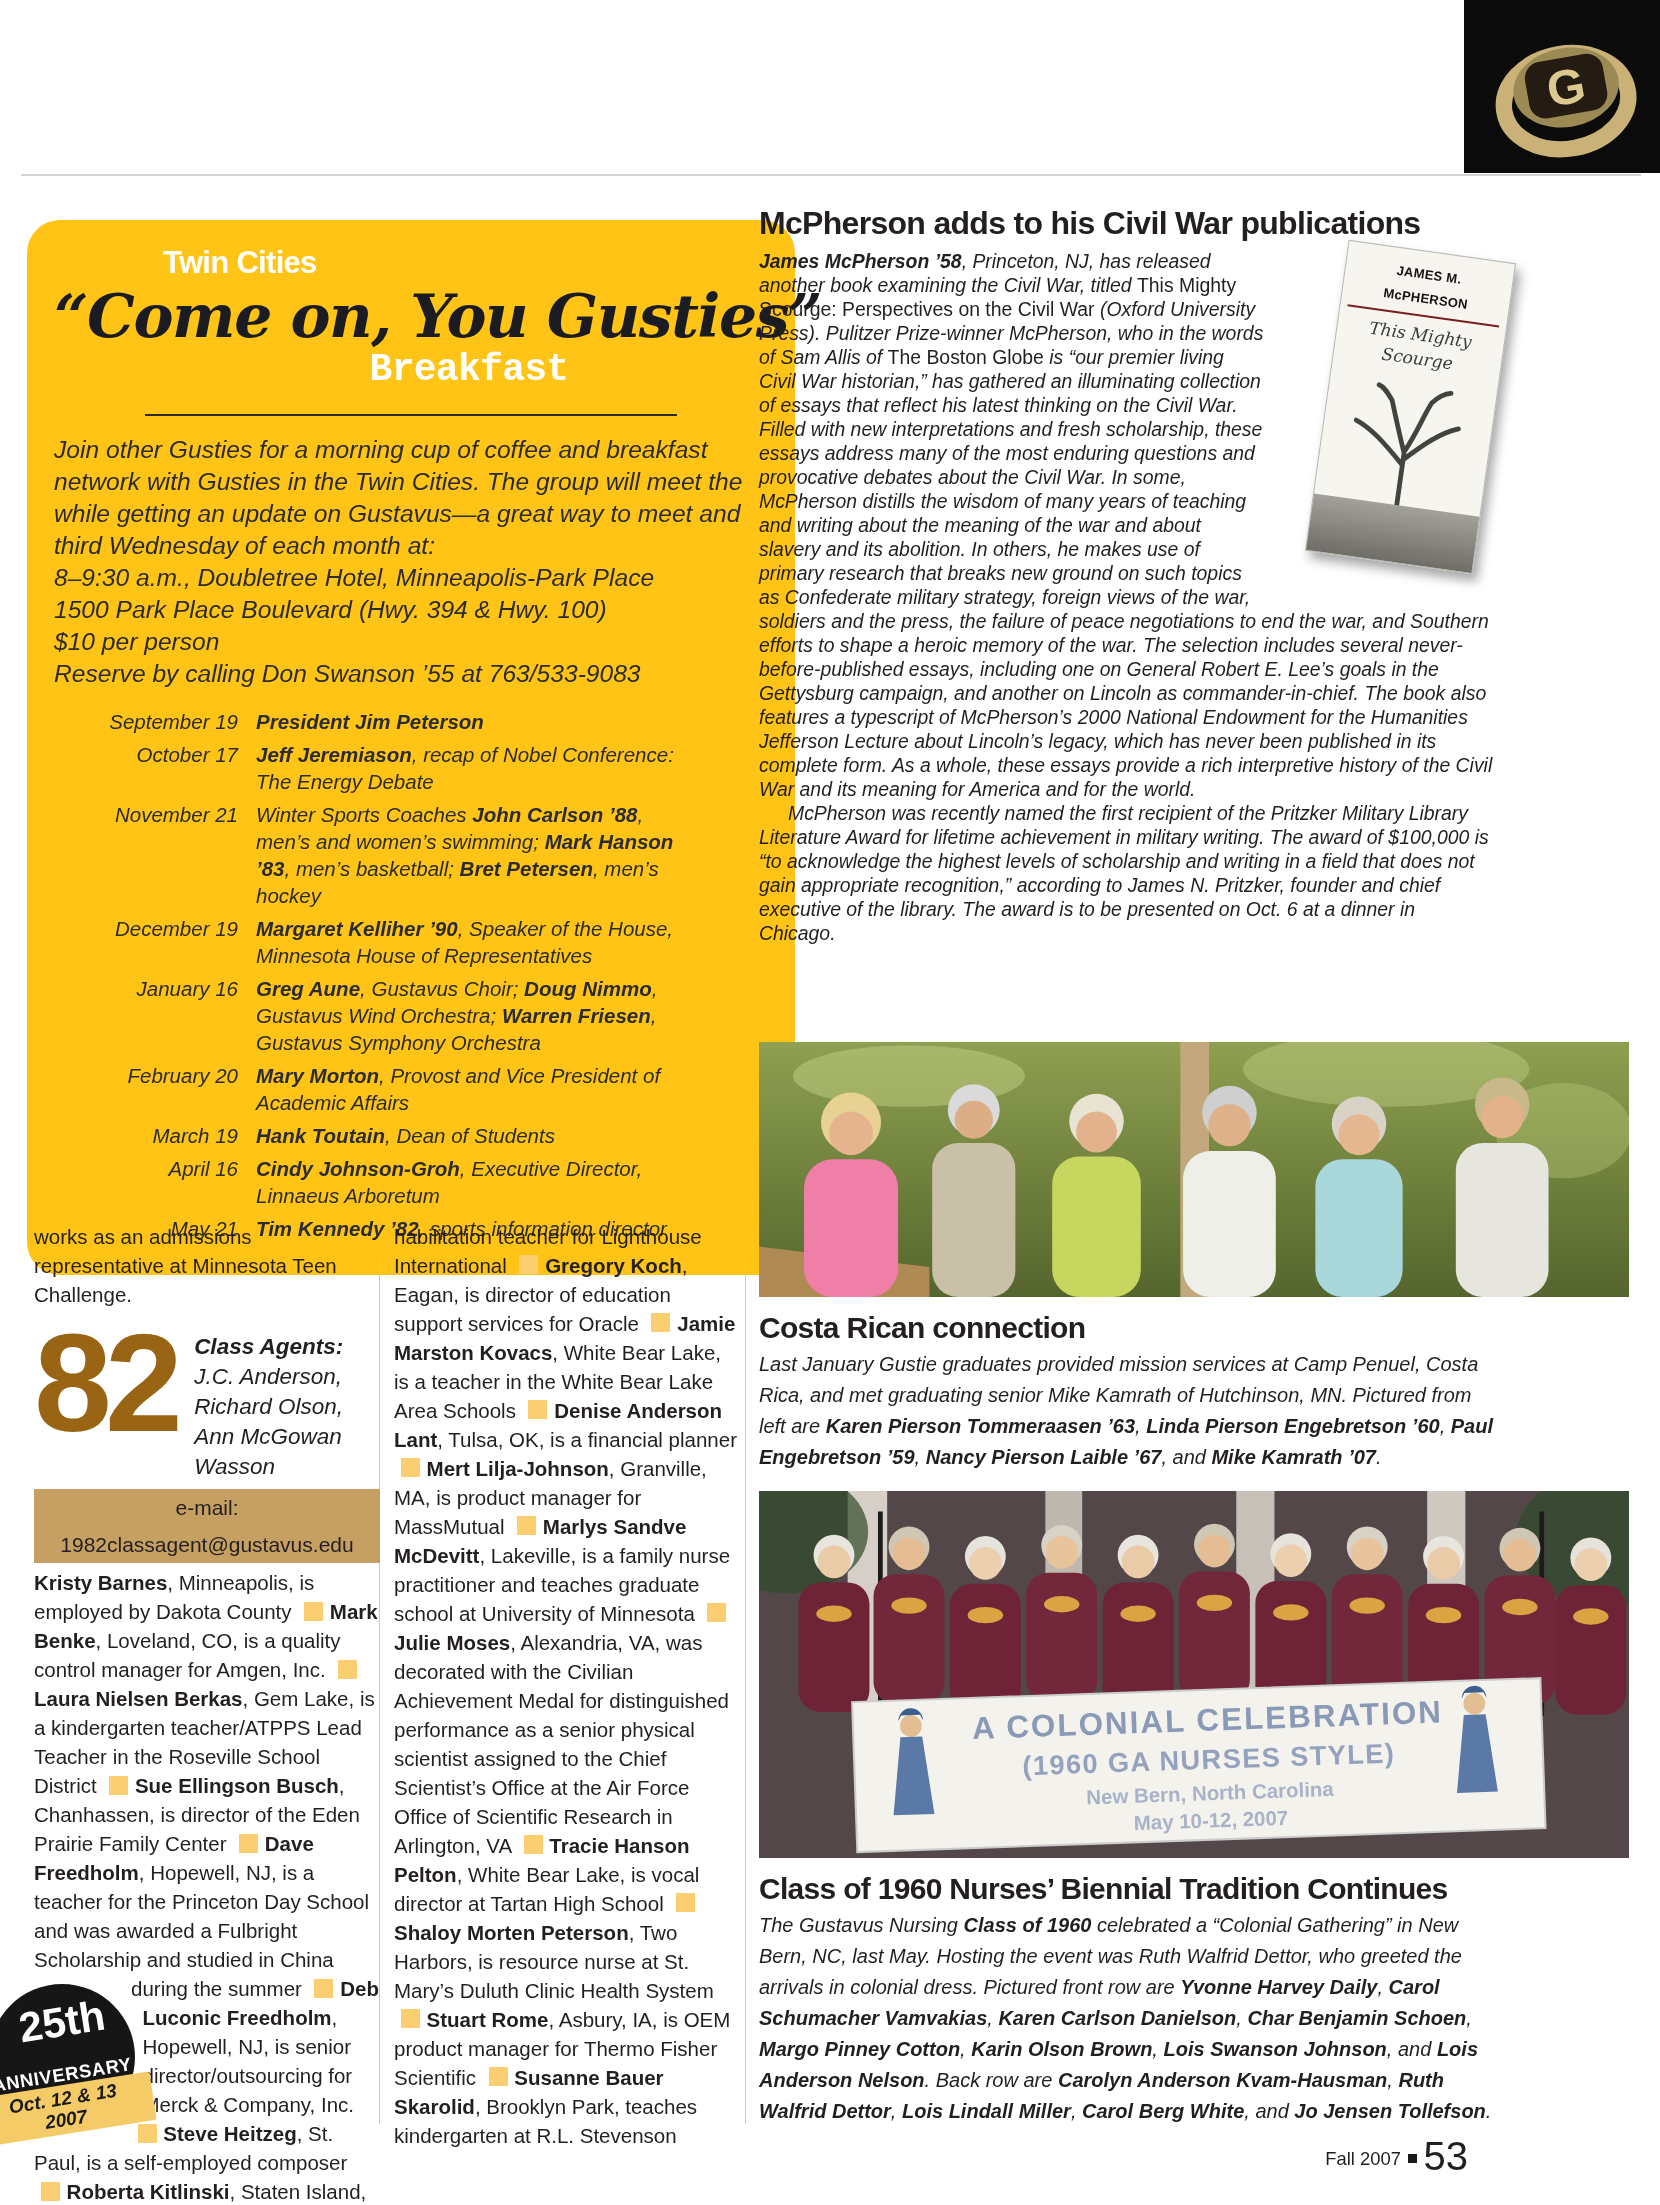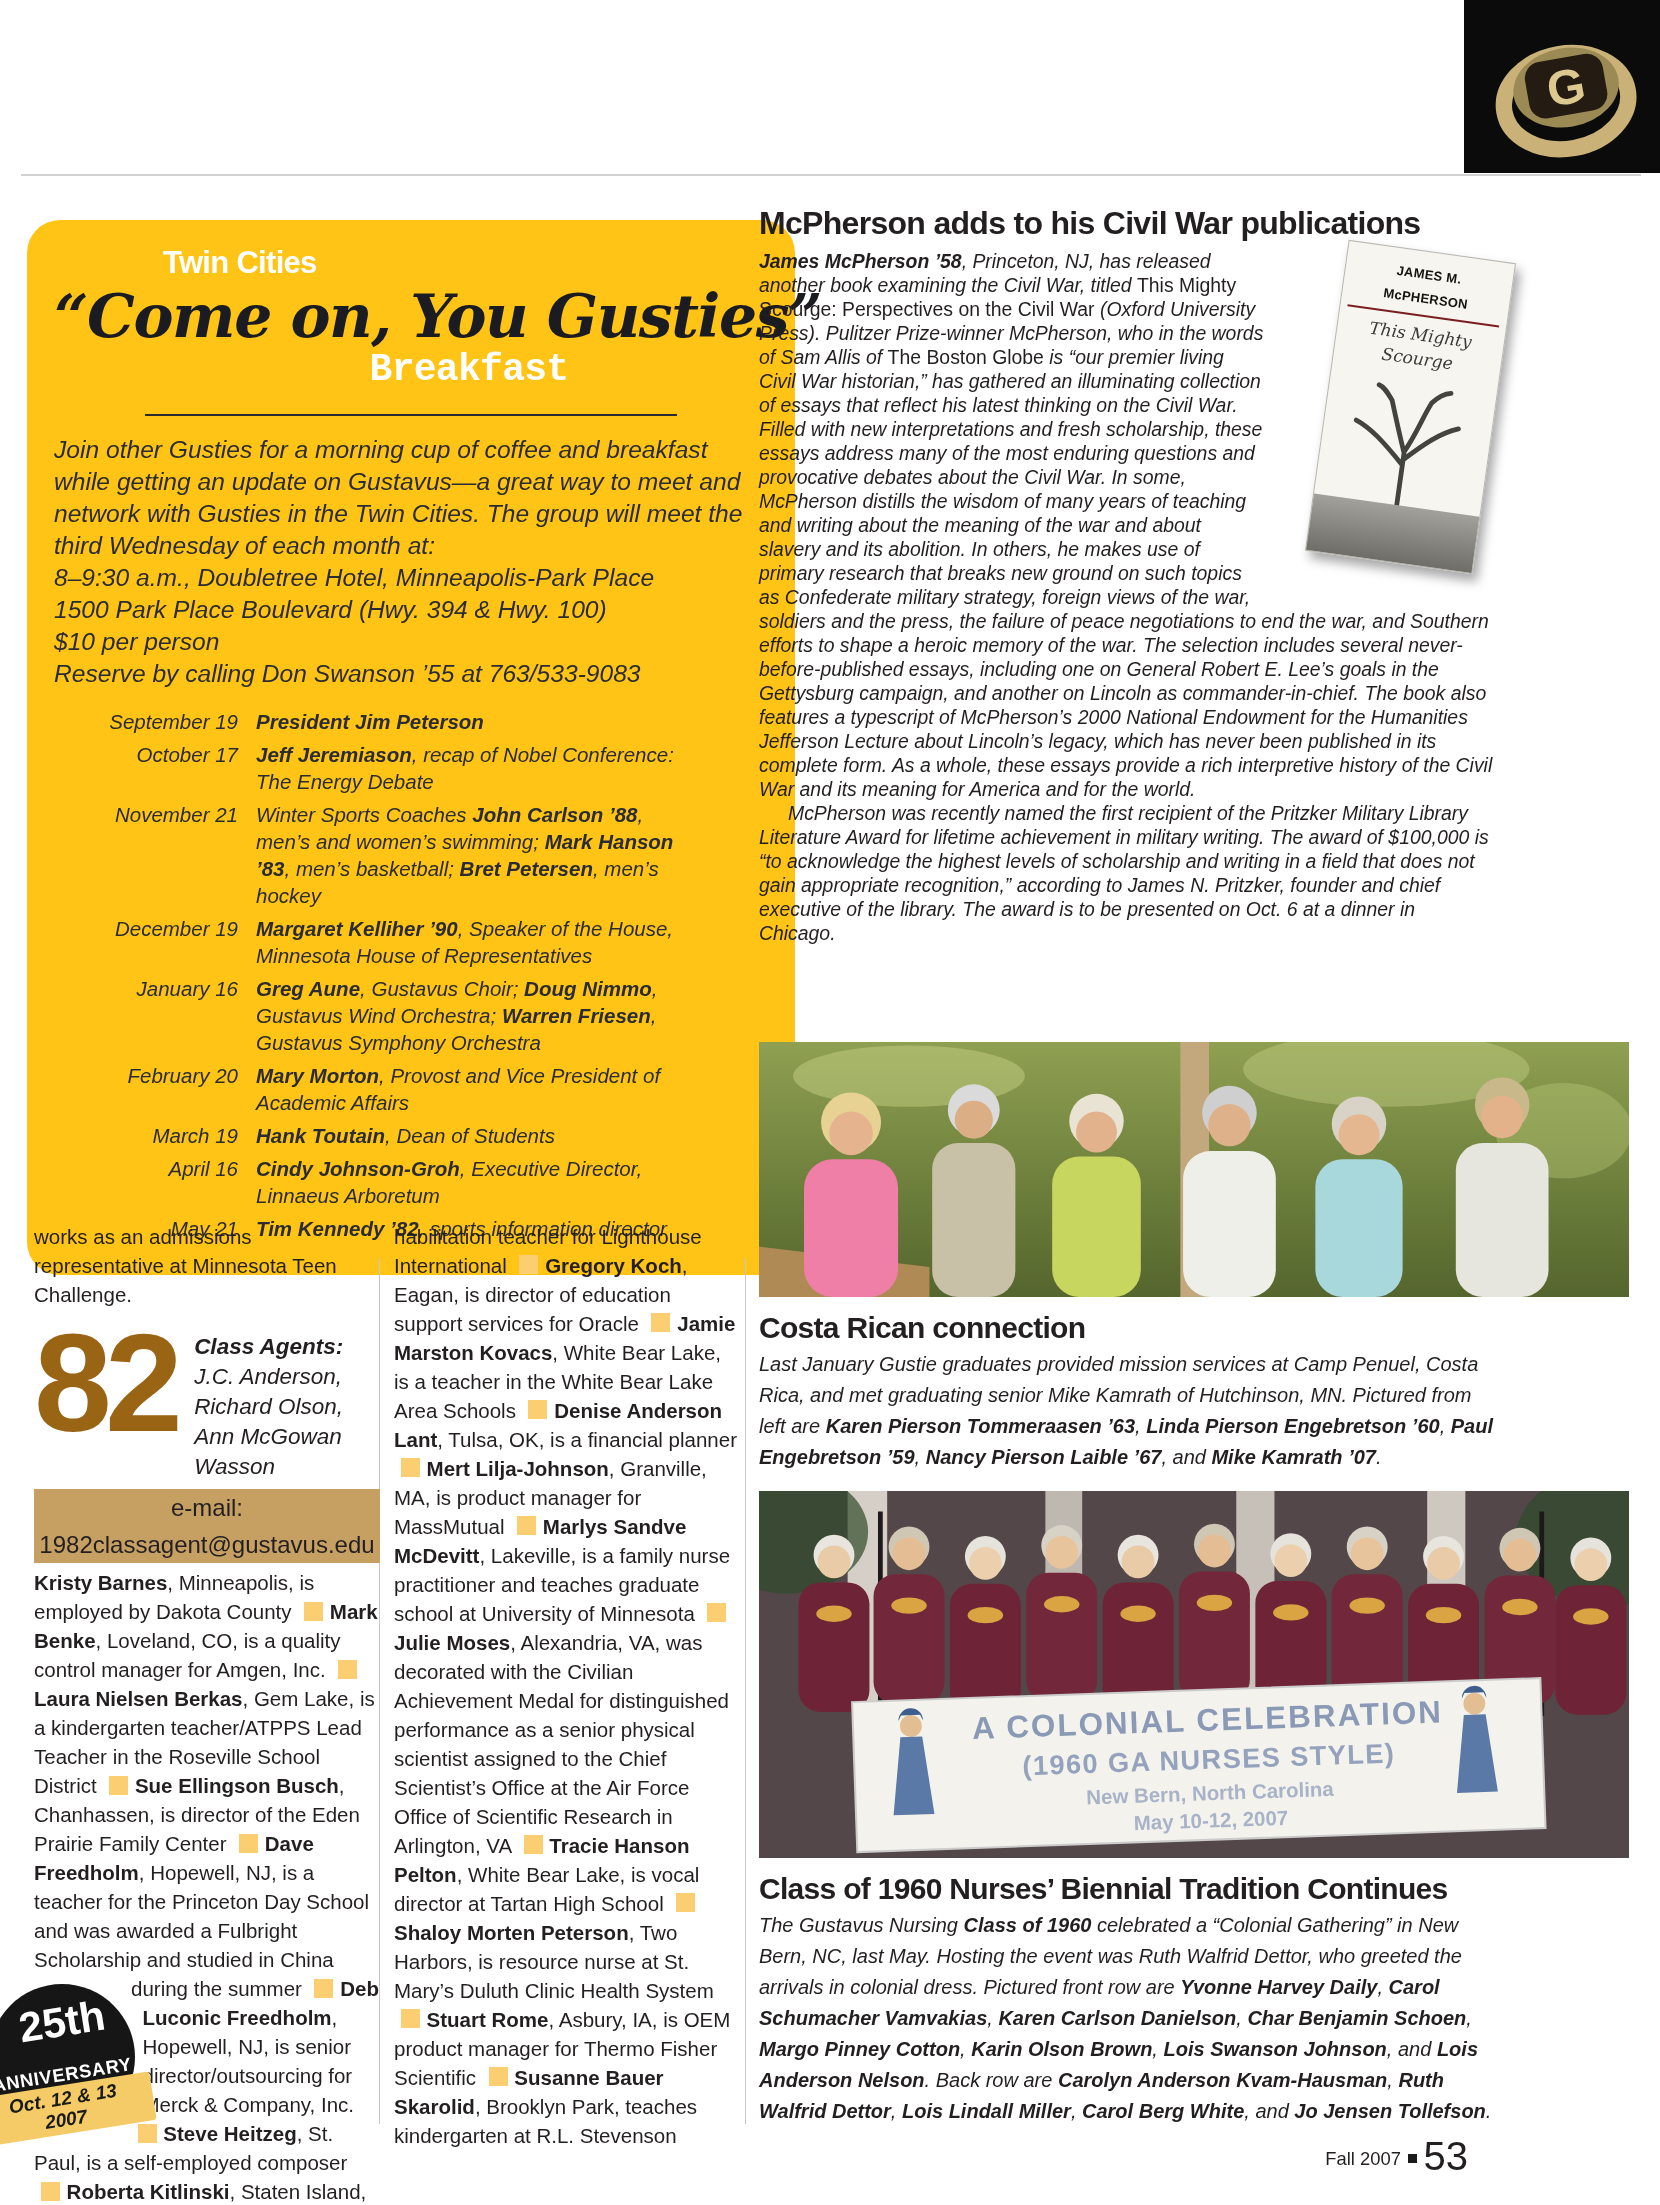--- a/index.html
+++ b/index.html
@@ -54,21 +54,21 @@
   .col strong{font-weight:bold;}
   .col1{left:34px;}
   .col2{left:394px;}
   .vrule{position:absolute;top:1258px;height:866px;width:1.4px;background:#c8c8c8;}
   .vr1{left:379px;} .vr2{left:745px;}
   .sqsep{display:inline-block;width:19px;height:19px;background:#fbce72;margin:0 6.8px;vertical-align:-1.4px;}
   .year-row{display:flex;margin:19px 0 0 0;}
   .year-num{font-weight:bold;font-size:140px;line-height:109px;letter-spacing:-6.8px;color:#996515;flex:none;}
   .agents{margin-left:18px;font-style:italic;font-size:22.5px;line-height:30px;padding-top:4.1px;}
   .agents .alabel{font-weight:bold;}
-  .email-bar{background:#c69f63;color:#231f20;font-size:24px;line-height:37px;text-align:center;
+  .email-bar{background:#c69f63;color:#231f20;font-size:21px;line-height:37px;text-align:center;
              margin:6.8px 0 5.5px 0;font-style:normal;}
   
   .badge-float{float:left;width:140px;height:167px;margin:6.8px 9.5px 0 -41px;
                shape-outside:circle(52% at 45% 50%);position:relative;}
   .anniv{position:absolute;left:-4.1px;top:2.7px;width:149px;height:157px;}
   .anniv-circle{position:absolute;left:0;top:0;width:146px;height:146px;border-radius:50%;background:#161616;}
   .anniv-25{position:absolute;top:23px;left:0;width:146px;text-align:center;color:#ffffff;
             font-weight:bold;font-size:42px;transform:rotate(-9deg);}
   .anniv-ann{position:absolute;top:76px;left:-8.2px;width:162px;text-align:center;color:#ffffff;
              font-weight:bold;font-size:18.4px;letter-spacing:0.7px;transform:rotate(-9deg);}
@@ -96,22 +96,22 @@
   </div>
   <div class="top-rule"></div>
 
   <div class="bbox">
     <div class="bb-kicker">Twin Cities</div>
     <div class="bb-script">“Come on, You Gusties”</div>
     <div class="bb-sub">Breakfast</div>
     <div class="bb-rule"></div>
     <div class="bb-intro">
         <div>Join other Gusties for a morning cup of coffee and breakfast</div>
+        <div>network with Gusties in the Twin Cities. The group will meet the</div>
         <div>while getting an update on Gustavus—a great way to meet and</div>
-        <div>network with Gusties in the Twin Cities. The group will meet the</div>
         <div>third Wednesday of each month at:</div>
         <div>8–9:30 a.m., Doubletree Hotel, Minneapolis-Park Place</div>
         <div>1500 Park Place Boulevard (Hwy. 394 &amp; Hwy. 100)</div>
         <div>$10 per person</div>
         <div>Reserve by calling Don Swanson ’55 at 763/533-9083</div>
       </div>
     <div class="bb-sched">
         <div class="sched-row">
           <div class="sched-date">September 19</div>
           <div class="sched-desc"><strong>President Jim Peterson</strong></div>

